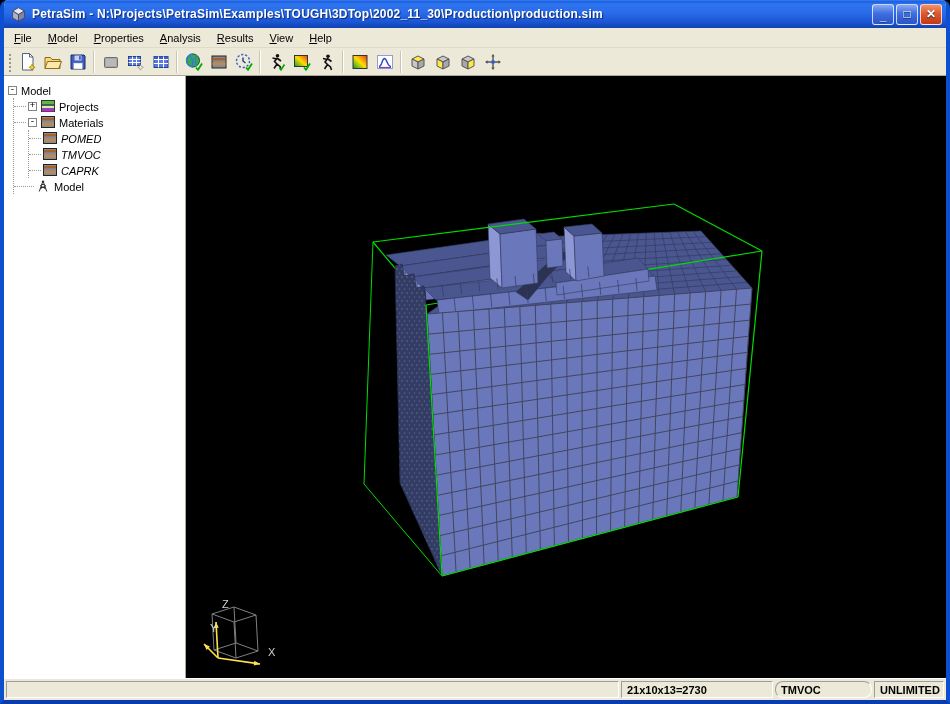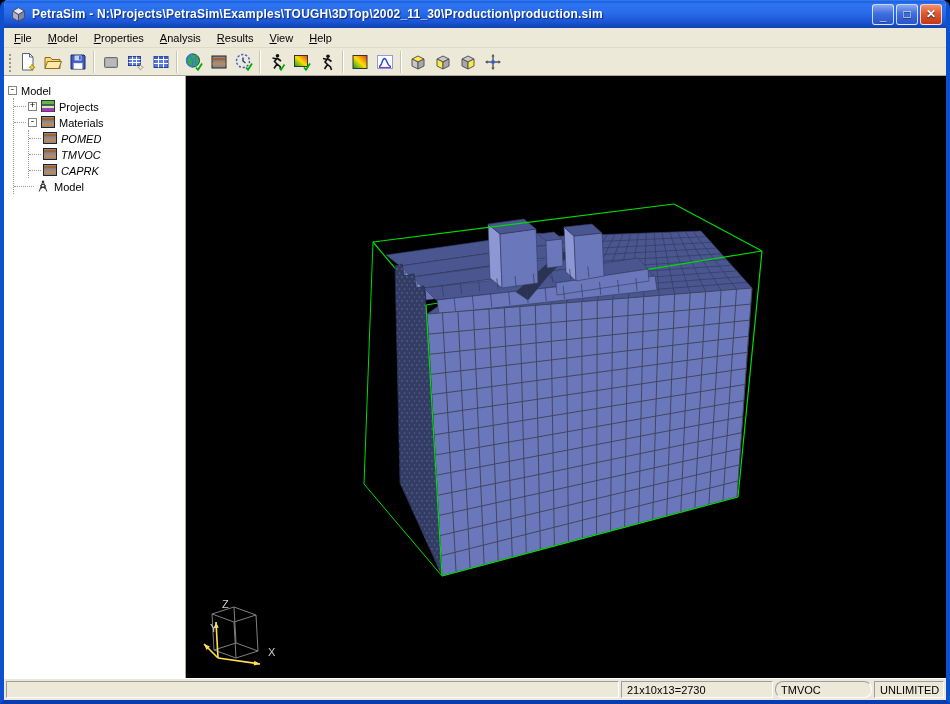--- a/index.html
+++ b/index.html
@@ -67,21 +67,21 @@
   .kids{ border-left:1px dotted #9a9a9a; margin-left:5px; padding-left:0px; }
   .ticon{ width:14px; height:12px; margin-right:4px; flex:0 0 auto; }
   .tlabel{ padding-top:1px; }
 
   .viewport{ flex:1 1 auto; background:#000; position:relative; }
   .viewport svg{ display:block; }
 
   
   .statusbar{
     height:22px; flex:0 0 22px; background:#ece9d8; display:flex; align-items:stretch;
-    padding:2px 2px 2px 2px; gap:2px; font-size:11px; color:#000; border-top:1px solid #fff;
+    padding:2px 2px 2px 2px; gap:2px; font-size:11px; color:#000; border-top:1px solid #fff;font-weight:bold;
   }
   .sfield{
     border:1px solid; border-color:#9d9da1 #fff #fff #9d9da1;
     display:flex; align-items:center; padding:0 5px; white-space:nowrap; overflow:hidden;
   }
   .sfield.f1{ flex:1 1 auto; }
   .sfield.f2{ width:152px; flex:0 0 152px; }
   .sfield.f3{ width:97px;  flex:0 0 97px;border-radius:8px; }
   .sfield.f4{ flex:0 0 70px;text-align:center; }
 </style>

